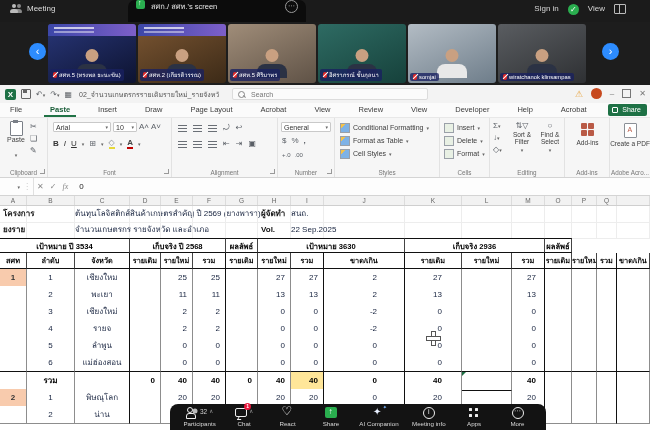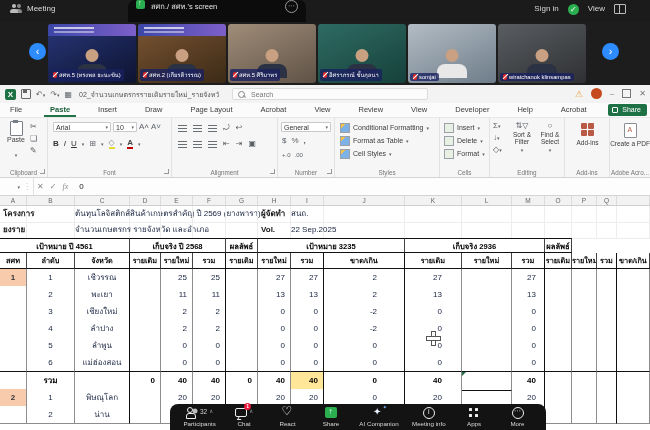--- a/index.html
+++ b/index.html
@@ -501,24 +501,24 @@
         <div class="cell icell"></div>
         <div class="cell icell"></div>
         <div class="cell icell"></div>
         <div class="cell icell"></div>
         <div class="cell icell"></div>
         <div class="cell icell"></div>
         <div class="cell icell"></div>
         <div class="cell icell"></div>
       </div>
       <div class="trow r-g">
-        <div class="cell hcell" style="grid-column: span 3;">เป้าหมาย ปี 4561</div>
+        <div class="cell hcell" style="grid-column: span 3;">เป้าหมาย ปี 3534</div>
         <div class="cell hcell" style="grid-column: span 3;">เก็บจริง ปี 2568</div>
         <div class="cell hcell" style="grid-column: span 1;">ผลลัพธ์</div>
-        <div class="cell hcell" style="grid-column: span 3;">เป้าหมาย 3235</div>
+        <div class="cell hcell" style="grid-column: span 3;">เป้าหมาย 3630</div>
         <div class="cell hcell" style="grid-column: span 3;">เก็บจริง 2936</div>
         <div class="cell hcell" style="grid-column: span 1;">ผลลัพธ์</div>
       </div>
       <div class="trow r-s">
         <div class="cell hcell">สศท</div>
         <div class="cell hcell">ลำดับ</div>
         <div class="cell hcell gr">จังหวัด</div>
         <div class="cell hcell">รายเดิม</div>
         <div class="cell hcell">รายใหม่</div>
         <div class="cell hcell gr">รวม</div>
@@ -530,21 +530,21 @@
         <div class="cell hcell">รายใหม่</div>
         <div class="cell hcell gr">รวม</div>
         <div class="cell hcell">รายเดิม</div>
         <div class="cell hcell">รายใหม่</div>
         <div class="cell hcell gr">รวม</div>
         <div class="cell hcell">ขาด/เกิน</div>
       </div>
       <div class="trow r-d">
         <div class="cell d c0 sect">1</div>
         <div class="cell d c1">1</div>
-        <div class="cell d c2 gr">เชีวรรณ</div>
+        <div class="cell d c2 gr">เชียงใหม</div>
         <div class="cell d c3 num"></div>
         <div class="cell d c4 num">25</div>
         <div class="cell d c5 gr num">25</div>
         <div class="cell d c6 num"></div>
         <div class="cell d c7 num">27</div>
         <div class="cell d c8 gr num">27</div>
         <div class="cell d c9 gr num">2</div>
         <div class="cell d c10 num">27</div>
         <div class="cell d c11 num"></div>
         <div class="cell d c12 gr num">27</div>
@@ -587,21 +587,21 @@
         <div class="cell d c11 num"></div>
         <div class="cell d c12 gr num">0</div>
         <div class="cell d c13 num"></div>
         <div class="cell d c14 num"></div>
         <div class="cell d c15 gr num"></div>
         <div class="cell d c16 num"></div>
       </div>
       <div class="trow r-d">
         <div class="cell d c0"></div>
         <div class="cell d c1">4</div>
-        <div class="cell d c2 gr">ลำปาง</div>
+        <div class="cell d c2 gr">รายจ</div>
         <div class="cell d c3 num"></div>
         <div class="cell d c4 num">2</div>
         <div class="cell d c5 gr num">2</div>
         <div class="cell d c6 num"></div>
         <div class="cell d c7 num">0</div>
         <div class="cell d c8 gr num">0</div>
         <div class="cell d c9 gr num">-2</div>
         <div class="cell d c10 num">0</div>
         <div class="cell d c11 num"></div>
         <div class="cell d c12 gr num">0</div>

